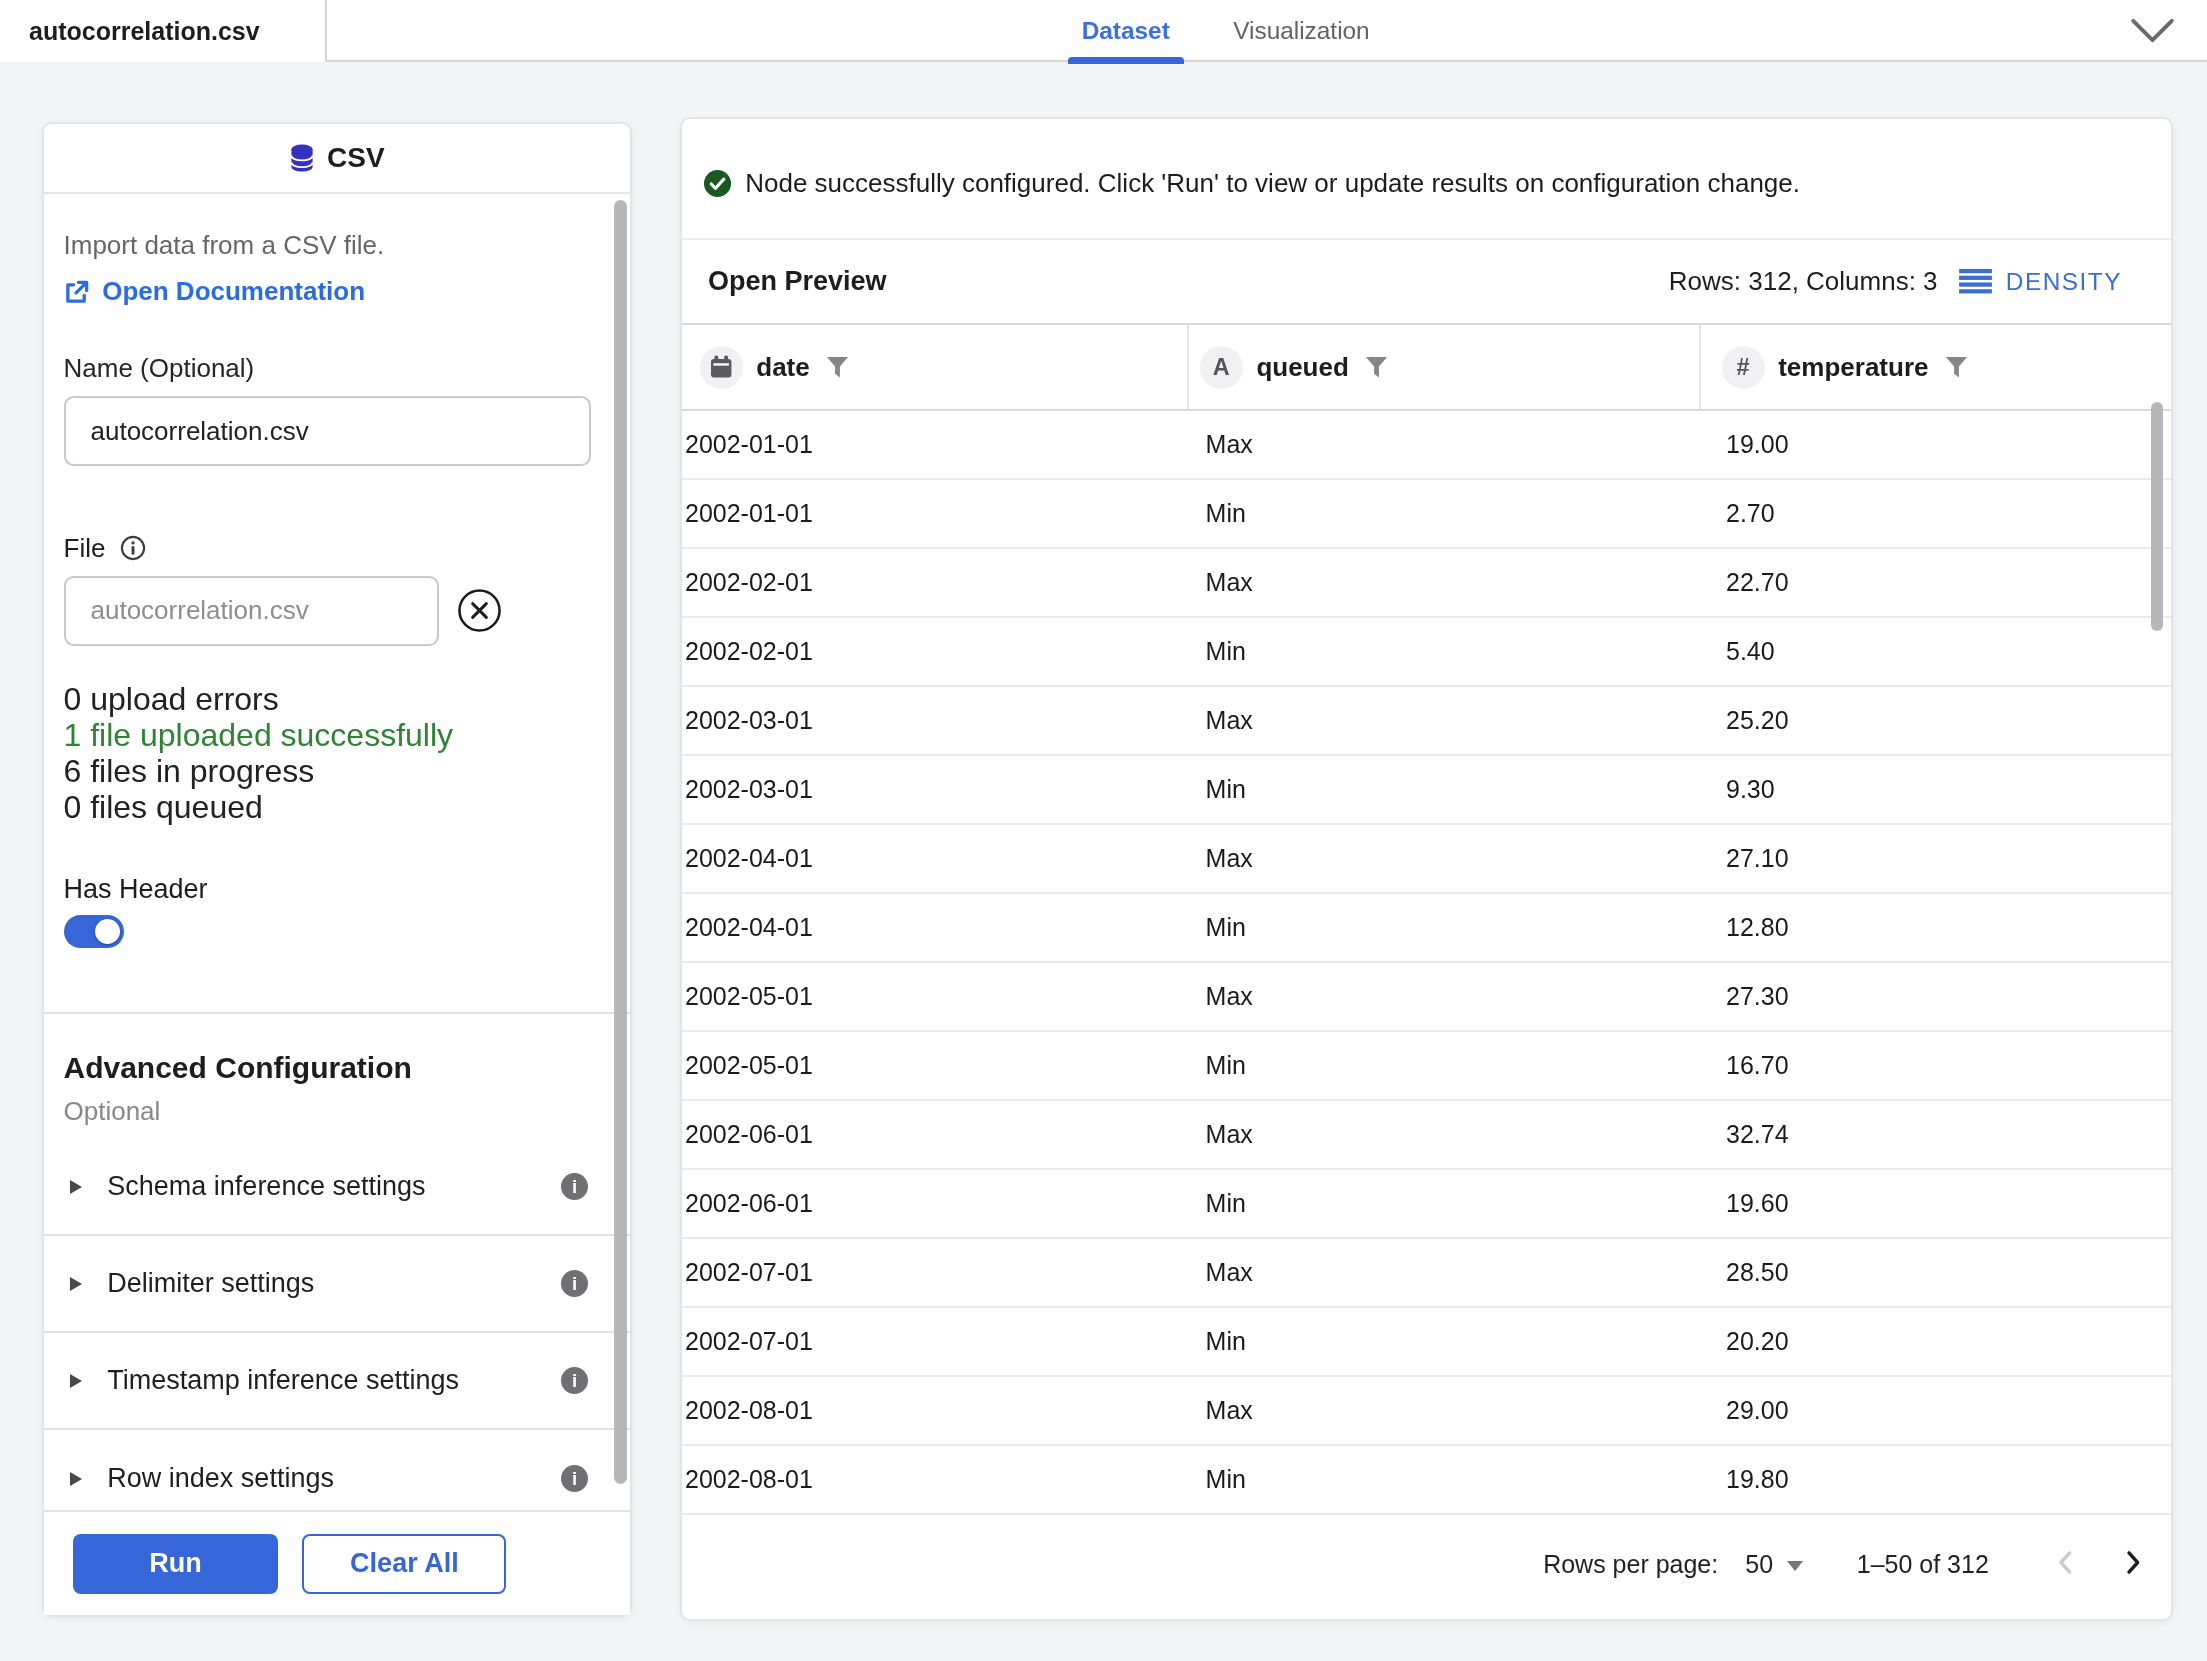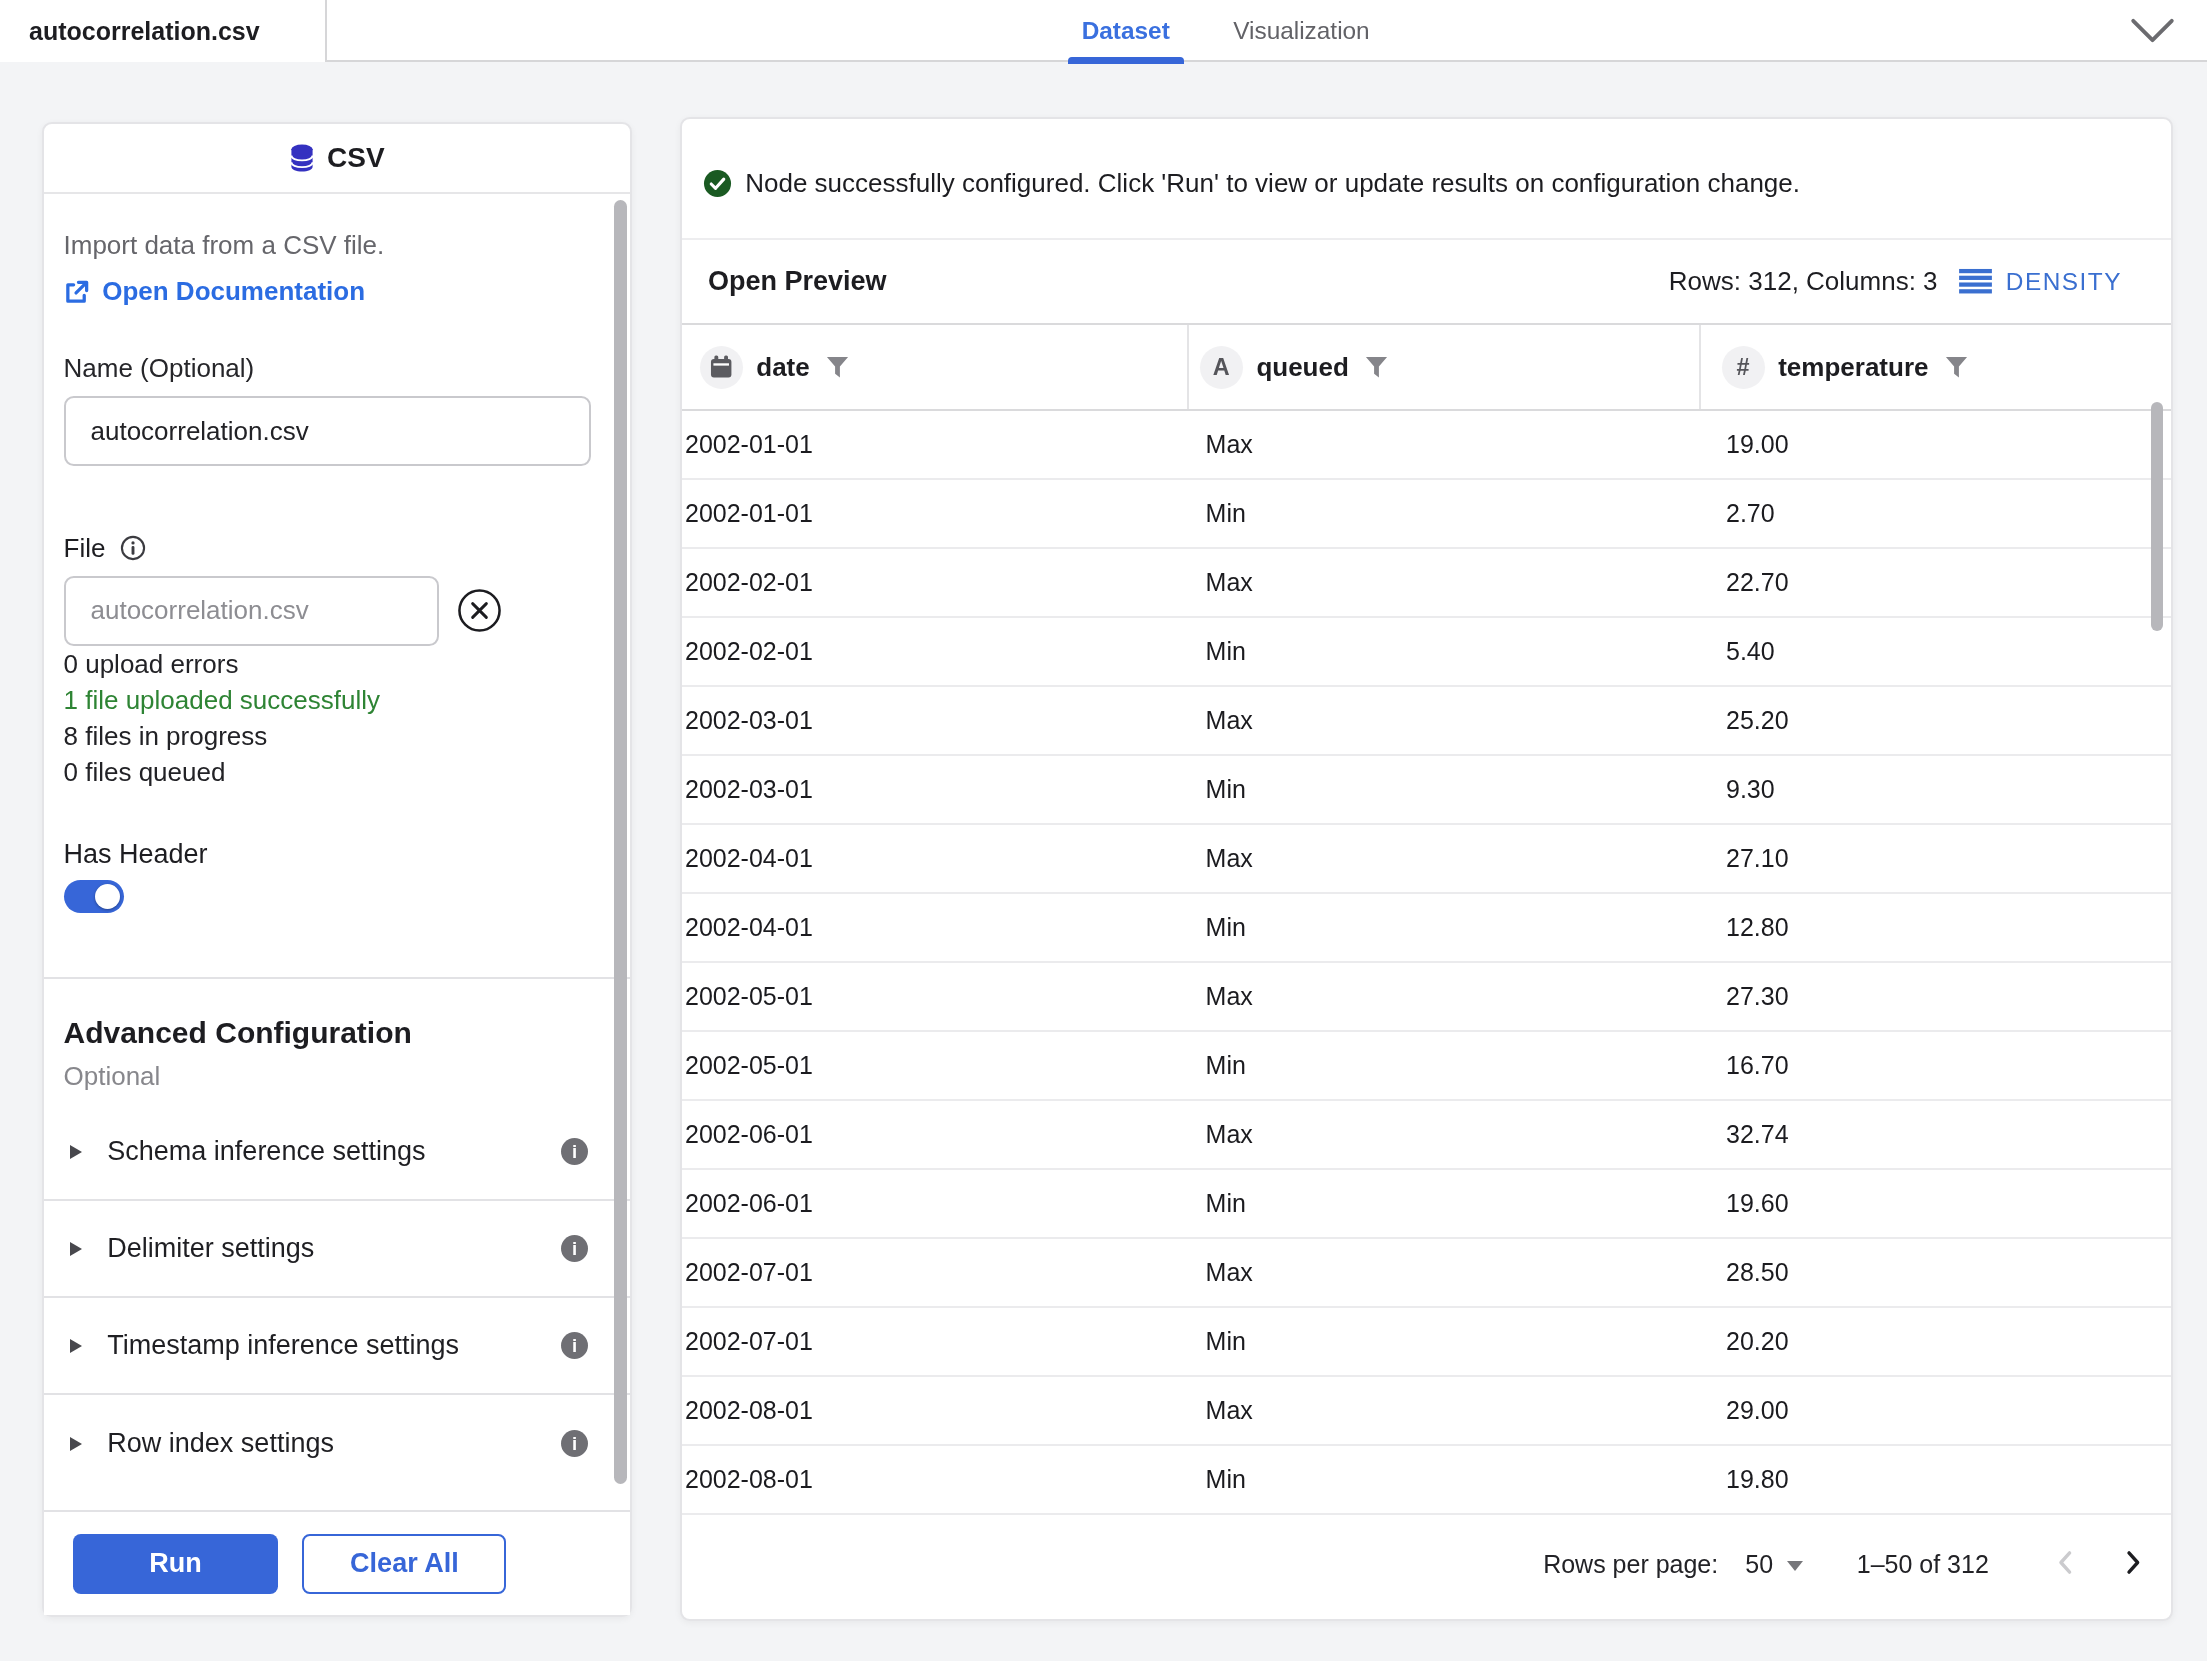--- a/index.html
+++ b/index.html
@@ -39,21 +39,21 @@
   .field-label { margin-top:45px; font-size:26px; color:#26262a; height:32px; }
   .text-input { margin-top:11.7px; height:70px; border:2px solid #c9c9cd; border-radius:9.8px;
     display:flex; align-items:center; padding:0 25px; font-size:26px; background:#fff; }
   .name-input { width:527px; color:#222226; }
   .file-label-row { margin-top:66px; display:flex; align-items:center; gap:14.6px;
     font-size:26px; height:32px; }
   .file-row { margin-top:11.7px; display:flex; align-items:center; }
   .file-input { width:375px; color:#8d8d92; margin-top:0; }
   .clear-file-btn { margin-left:18.5px; width:45px; height:45px; background:none;
     border:none; padding:0; cursor:pointer; }
-  .status-list { font-size:26px; line-height:36px; color:#222226; }
+  .status-list { margin-top:35px; font-size:32px; line-height:36px; color:#222226; }
   .status-line.success { color:#2e8434; }
   .has-header-label { margin-top:49px; font-size:27px; height:33px; }
   .toggle { margin-top:7.8px; width:60px; height:33px; border-radius:16.6px;
     background:#3766d8; position:relative; cursor:pointer; }
   .toggle-knob { position:absolute; right:3.9px; top:3.9px; width:25px; height:25px;
     border-radius:50%; background:#fff; box-shadow:0 1px 2.9px rgba(0,0,0,0.35); }
   .section-divider { margin:64px -44px 0 -19.5px; border-top:2px solid #e2e2e5; }
   .adv-title { margin-top:37px; font-size:30px; font-weight:700; height:37px; }
   .adv-sub { margin-top:7.8px; font-size:26px; color:#87878c; height:32px; }
   .accordion { margin:11.7px -44px 0 -19.5px; }
@@ -181,21 +181,21 @@
         <svg width="45" height="45" viewBox="0 0 46 46">
           <circle cx="23" cy="23" r="20.5" fill="none" stroke="#1c1c20" stroke-width="2.6"></circle>
           <path d="M16 16 L30 30 M30 16 L16 30" stroke="#1c1c20" stroke-width="3" stroke-linecap="round"></path>
         </svg>
       </button>
     </div>
 
     <div class="status-list">
       <div class="status-line">0 upload errors</div>
       <div class="status-line success">1 file uploaded successfully</div>
-      <div class="status-line">8 files in progress</div>
+      <div class="status-line">6 files in progress</div>
       <div class="status-line">0 files queued</div>
     </div>
 
     <div class="has-header-label">Has Header</div>
     <div class="toggle">
       <div class="toggle-knob"></div>
     </div>
 
     <div class="section-divider"></div>
 

